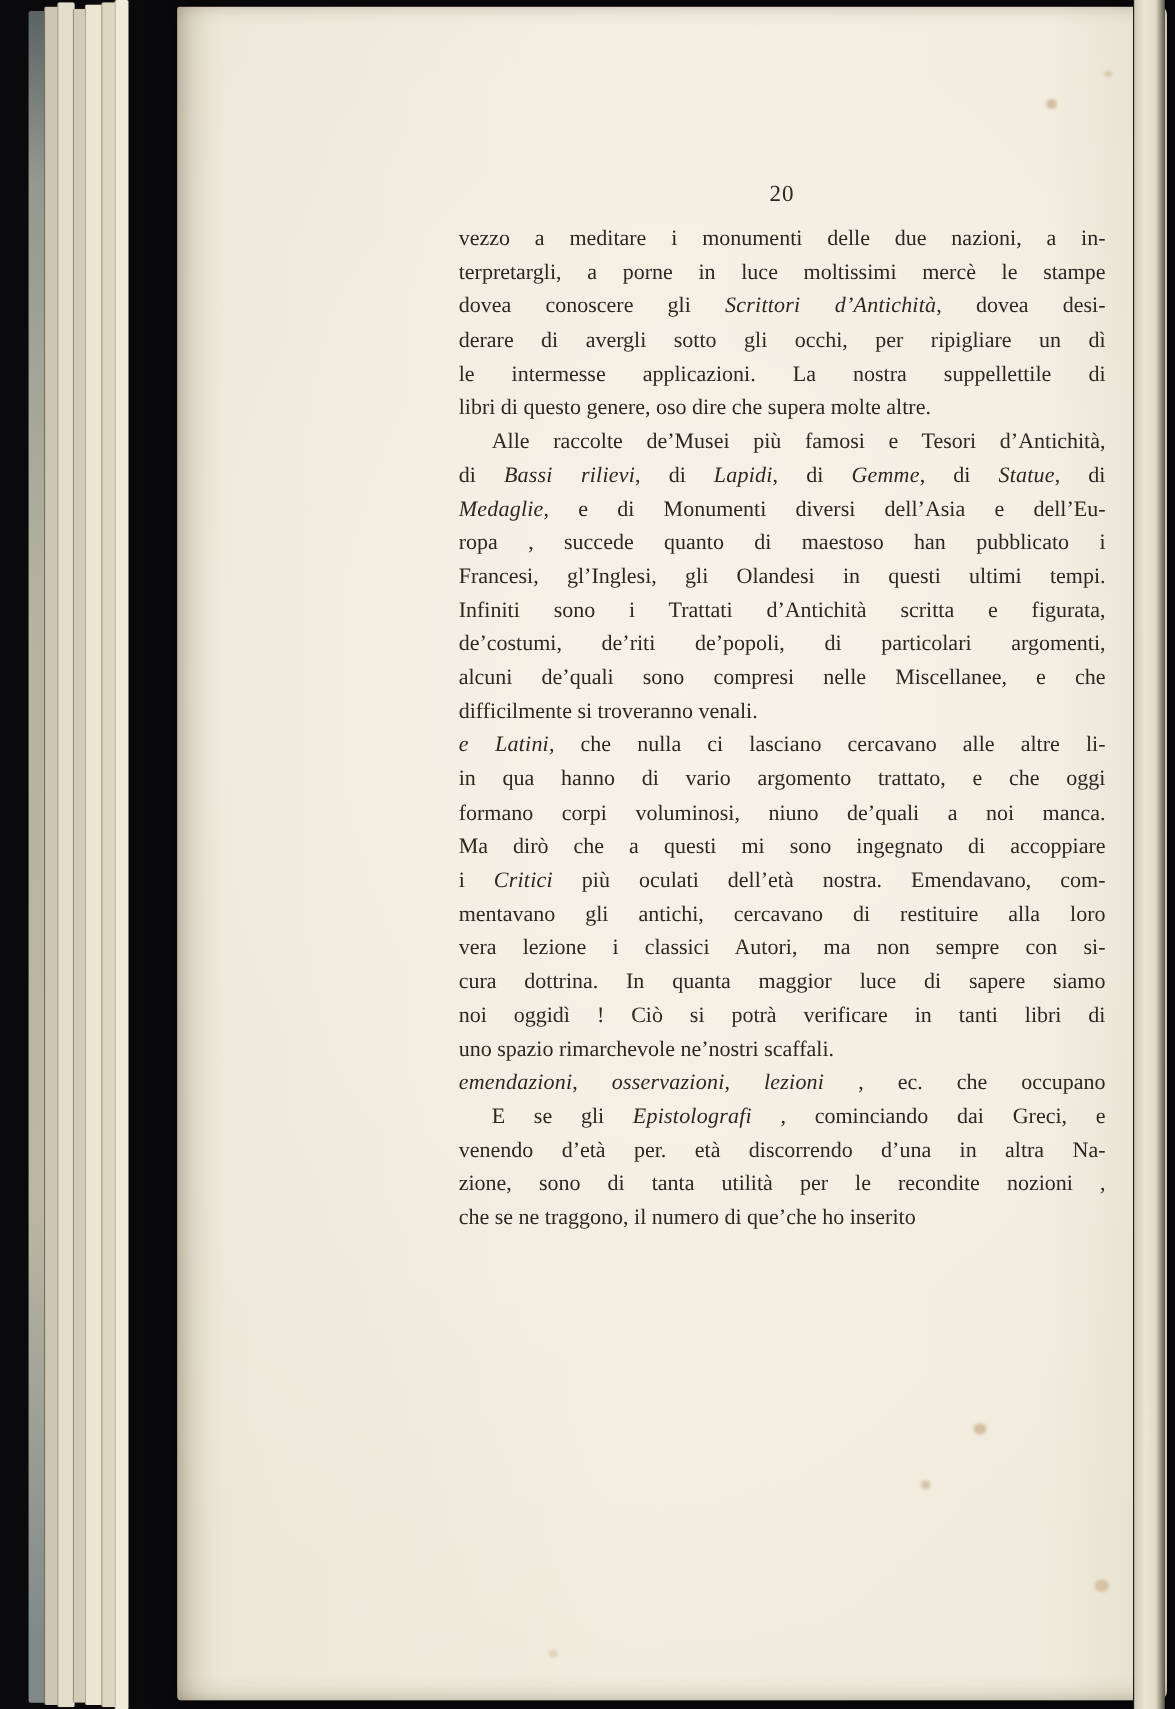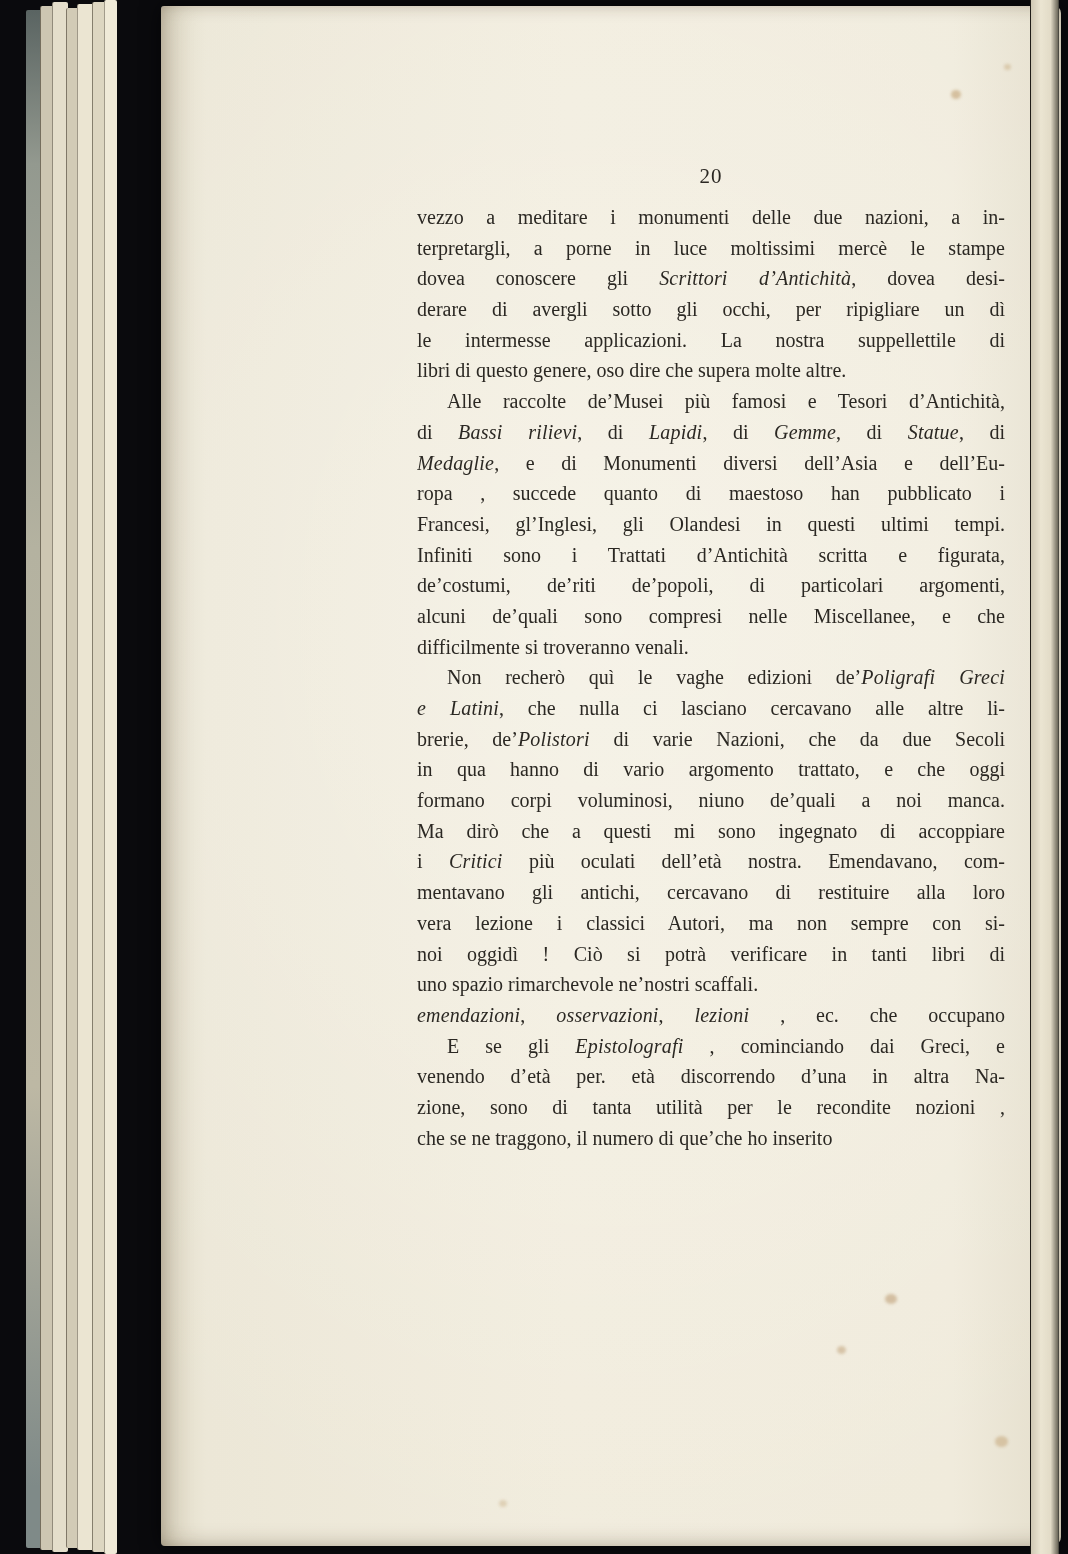--- a/index.html
+++ b/index.html
@@ -131,29 +131,28 @@
             <div class="line"><span>di </span><em>Bassi rilievi</em><span>, di </span><em>Lapidi</em><span>, di </span><em>Gemme</em><span>, di </span><em>Statue</em><span>, di</span></div>
             <div class="line"><em>Medaglie</em><span>, e di Monumenti diversi dell’Asia e dell’Eu-</span></div>
             <div class="line"><span>ropa , succede quanto di maestoso han pubblicato i</span></div>
             <div class="line"><span>Francesi, gl’Inglesi, gli Olandesi in questi ultimi tempi.</span></div>
             <div class="line"><span>Infiniti sono i Trattati d’Antichità scritta e figurata,</span></div>
             <div class="line"><span>de’costumi, de’riti de’popoli, di particolari argomenti,</span></div>
             <div class="line"><span>alcuni de’quali sono compresi nelle Miscellanee, e che</span></div>
             <div class="line last"><span>difficilmente si troveranno venali.</span></div>
           </div>
           <div class="paragraph">
-            <div class="line indent"><span>Non recherò quì le vaghe edizioni de’</span><em>Poligrafi Greci</em></div>
             <div class="line"><em>e Latini</em><span>, che nulla ci lasciano cercavano alle altre li-</span></div>
-            <div class="line"><span>brerie, de’</span><em>Polistori</em><span> di varie Nazioni, che da due Secoli</span></div>
             <div class="line"><span>in qua hanno di vario argomento trattato, e che oggi</span></div>
             <div class="line"><span>formano corpi voluminosi, niuno de’quali a noi manca.</span></div>
             <div class="line"><span>Ma dirò che a questi mi sono ingegnato di accoppiare</span></div>
             <div class="line"><span>i </span><em>Critici</em><span> più oculati dell’età nostra. Emendavano, com-</span></div>
             <div class="line"><span>mentavano gli antichi, cercavano di restituire alla loro</span></div>
             <div class="line"><span>vera lezione i classici Autori, ma non sempre con si-</span></div>
+            <div class="line"><span>cura dottrina. In quanta maggior luce di sapere siamo</span></div>
             <div class="line"><span>noi oggidì ! Ciò si potrà verificare in tanti libri di</span></div>
             <div class="line last"><span>uno spazio rimarchevole ne’nostri scaffali.</span></div>
             <div class="line"><em>emendazioni</em><span>, </span><em>osservazioni</em><span>, </span><em>lezioni</em><span> , ec. che occupano</span></div>
           </div>
           <div class="paragraph">
             <div class="line indent"><span>E se gli </span><em>Epistolografi</em><span> , cominciando dai Greci, e</span></div>
             <div class="line"><span>venendo d’età per. età discorrendo d’una in altra Na-</span></div>
             <div class="line"><span>zione, sono di tanta utilità per le recondite nozioni ,</span></div>
             <div class="line last"><span>che se ne traggono, il numero di que’che ho inserito</span></div>
           </div>

